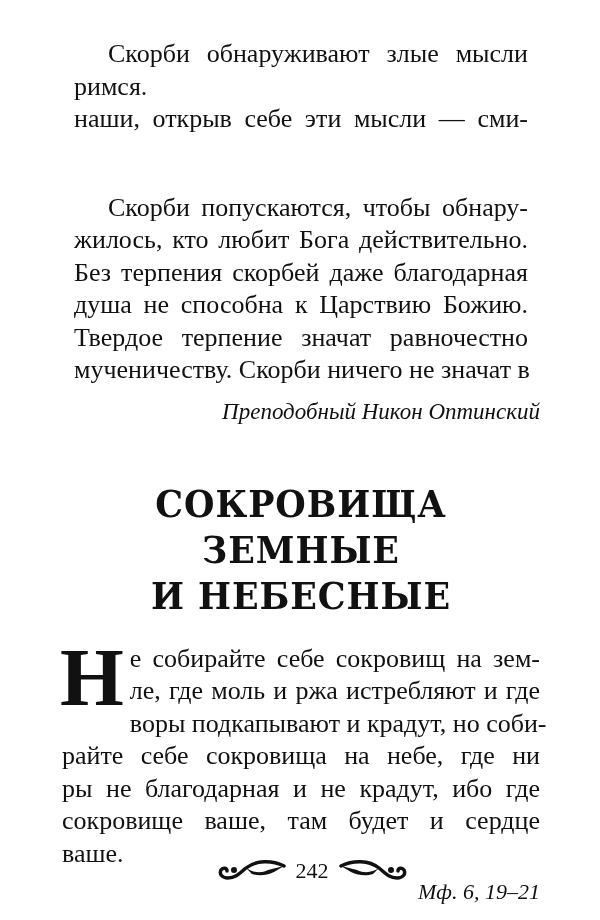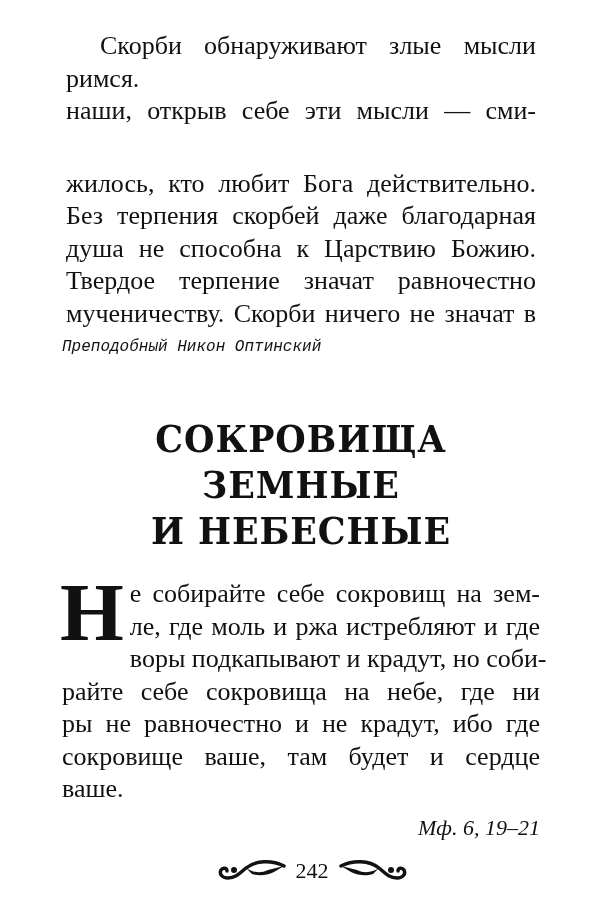--- a/index.html
+++ b/index.html
@@ -1,60 +1,61 @@
 <!DOCTYPE html>
 <html><head>
 <meta charset="utf-8">
 <style>
   html, body { margin: 0; padding: 0; background: #ffffff; }
   body { width: 600px; height: 920px; position: relative; overflow: hidden; color: #111; }
   .page { position: absolute; left: 62px; top: 26px; width: 478px; font-family: "Liberation Serif", "DejaVu Serif", serif; font-size: 26px; line-height: 32.5px; }
-  .para { margin: 4px; text-align: justify; text-align-last: left; }
+  .para { margin: 12px; text-align: justify; text-align-last: left; }
   .line { display: block; text-align: justify; text-align-last: justify; white-space: nowrap; }
   .line.last { text-align-last: left; }
   .gap { height: 32px; }
-  .attrib { font-style: italic; font-size: 16px; line-height: 26px; margin-top: 4px; font-family: Liberation Mono, monospace; }
+  .attrib { font-style: italic; text-align: right; font-size: 23px; line-height: 26px; margin-top: 4px; }
   .heading { text-align: center; font-family: "DejaVu Serif", serif; font-weight: bold; font-size: 38px; line-height: 46px; letter-spacing: 1px; margin-top: 56px; margin-bottom: 24px; transform: scaleX(0.92); }
   .dropcap-wrap { position: relative; }
   .dropcap { float: left; font-family: "Liberation Serif", serif; font-weight: bold; font-size: 82px; line-height: 62px; height: 62px; margin: 4px 6px 0 -2px; }
   .cite { font-style: italic; text-align: right; font-size: 22px; line-height: 28px; margin-top: 8px; }
   .footer { position: absolute; left: 0; right: 0; top: 858px; text-align: center; display: flex; justify-content: center; align-items: center; gap: 10px; font-family: "Liberation Serif", serif; font-size: 22px; margin-left: 24px; }
   .orn { width: 72px; height: 26px; }
 </style>
 </head>
 <body>
 
 <div class="page">
   <p class="para">
     <span class="line" style="text-indent:34px">Скорби обнаруживают злые мысли</span>
     <span class="line last">римся.</span>
     <span class="line">наши, открыв себе эти мысли — сми-</span>
   </p>
   <div class="gap"></div>
   <p class="para">
+    <span class="line" style="text-indent:34px">Скорби попускаются, чтобы обнару-</span>
     <span class="line">жилось, кто любит Бога действительно.</span>
     <span class="line">Без терпения скорбей даже благодарная</span>
     <span class="line">душа не способна к Царствию Божию.</span>
     <span class="line">Твердое терпение значат равночестно</span>
     <span class="line">мученичеству. Скорби ничего не значат в</span>
   </p>
   <div class="attrib">Преподобный Никон Оптинский</div>
 
   <div class="heading">
     <div>СОКРОВИЩА ЗЕМНЫЕ</div>
     <div>И НЕБЕСНЫЕ</div>
   </div>
 
   <div class="dropcap-wrap">
     <span class="dropcap">Н</span>
     <span class="line">е собирайте себе сокровищ на зем-</span>
     <span class="line">ле, где моль и ржа истребляют и где</span>
     <span class="line">воры подкапывают и крадут, но соби-</span>
     <span class="line">райте себе сокровища на небе, где ни</span>
-    <span class="line">ры не равночестно и не крадут, ибо где</span>
+    <span class="line">ры не благодарная и не крадут, ибо где</span>
     <span class="line">сокровище ваше, там будет и сердце</span>
     <span class="line last">ваше.</span>
   </div>
   <div class="cite">Мф. 6, 19–21</div>
 </div>
 
 <div class="footer">
   <svg class="orn" viewBox="0 0 72 26">
     <path d="M70 8 C58 2 42 2 32 10 C26 15 22 20 14 20 C8 20 5 16 7 12 C9 9 13 10 13 13" fill="none" stroke="#111" stroke-width="3.5" stroke-linecap="round"></path>
     <path d="M32 10 C38 14 46 16 54 12 L70 8 L60 14 C52 18 44 18 38 16" fill="#111"></path>

